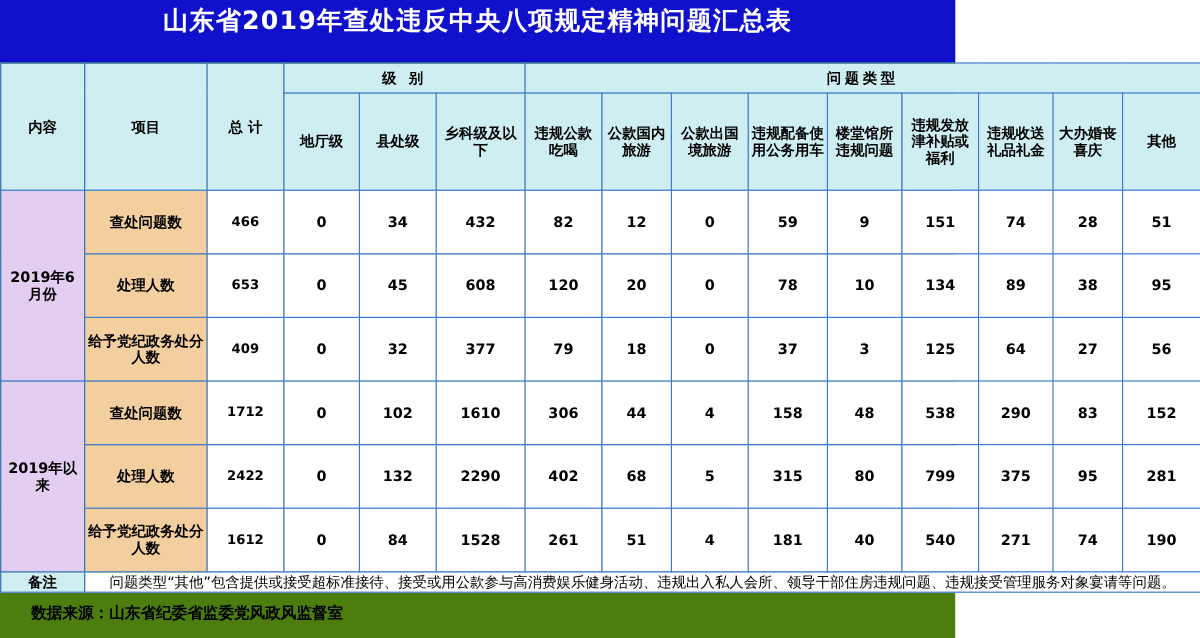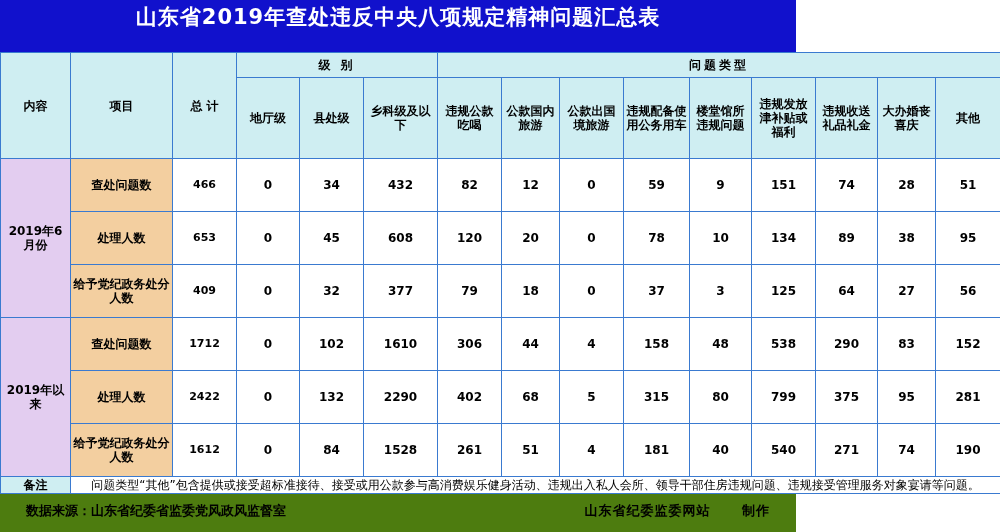--- a/index.html
+++ b/index.html
@@ -286,19 +286,15 @@
 
       <tr>
         <td class="remark-label">备注</td>
         <td class="remark-text" colspan="14">问题类型“其他”包含提供或接受超标准接待、接受或用公款参与高消费娱乐健身活动、违规出入私人会所、领导干部住房违规问题、违规接受管理服务对象宴请等问题。</td>
       </tr>
     </tbody>
   </table>
 
   <div class="footer">
     <div class="footer-left">数据来源：山东省纪委省监委党风政风监督室</div>
-    <div class="footer-right">
-      <span>山东省纪委监委网站</span>
-      <span class="maker">制作</span>
-    </div>
   </div>
 
 </div>
 
 </body></html>

